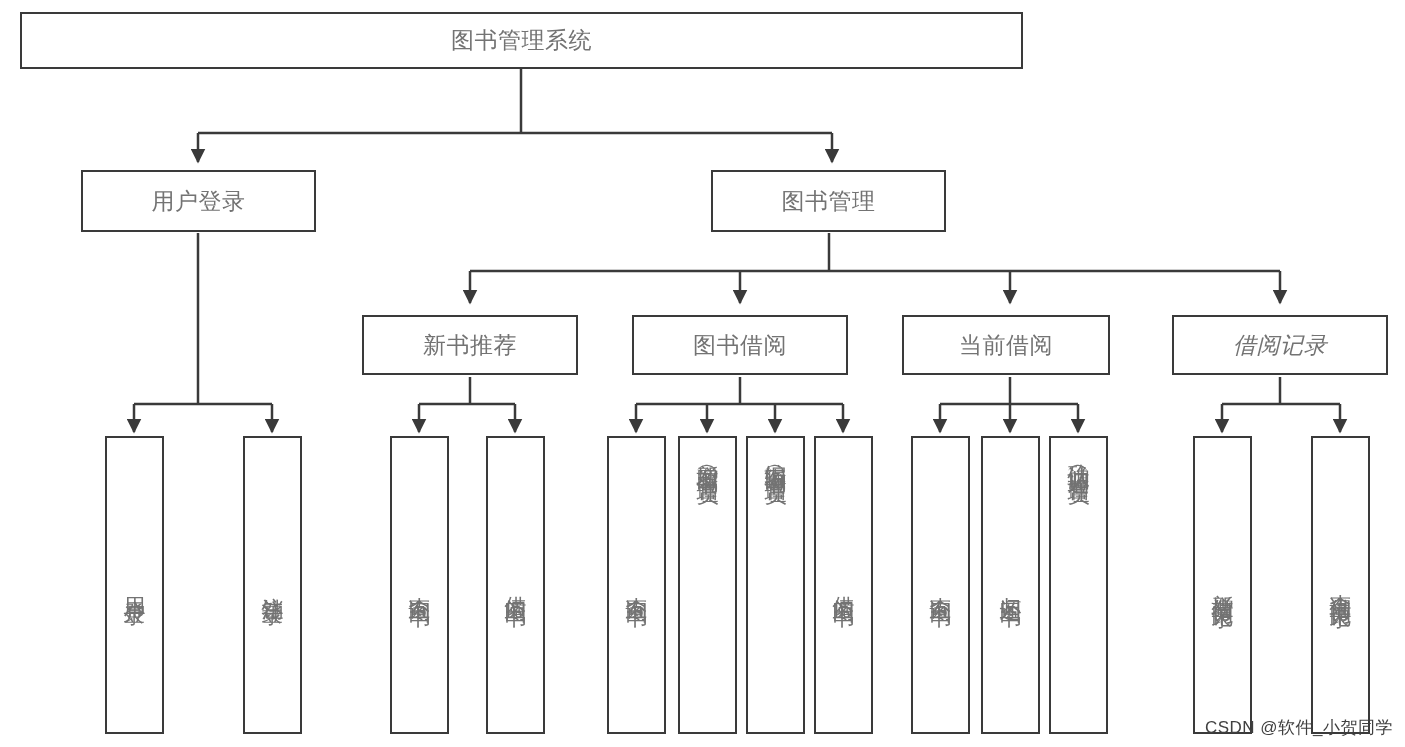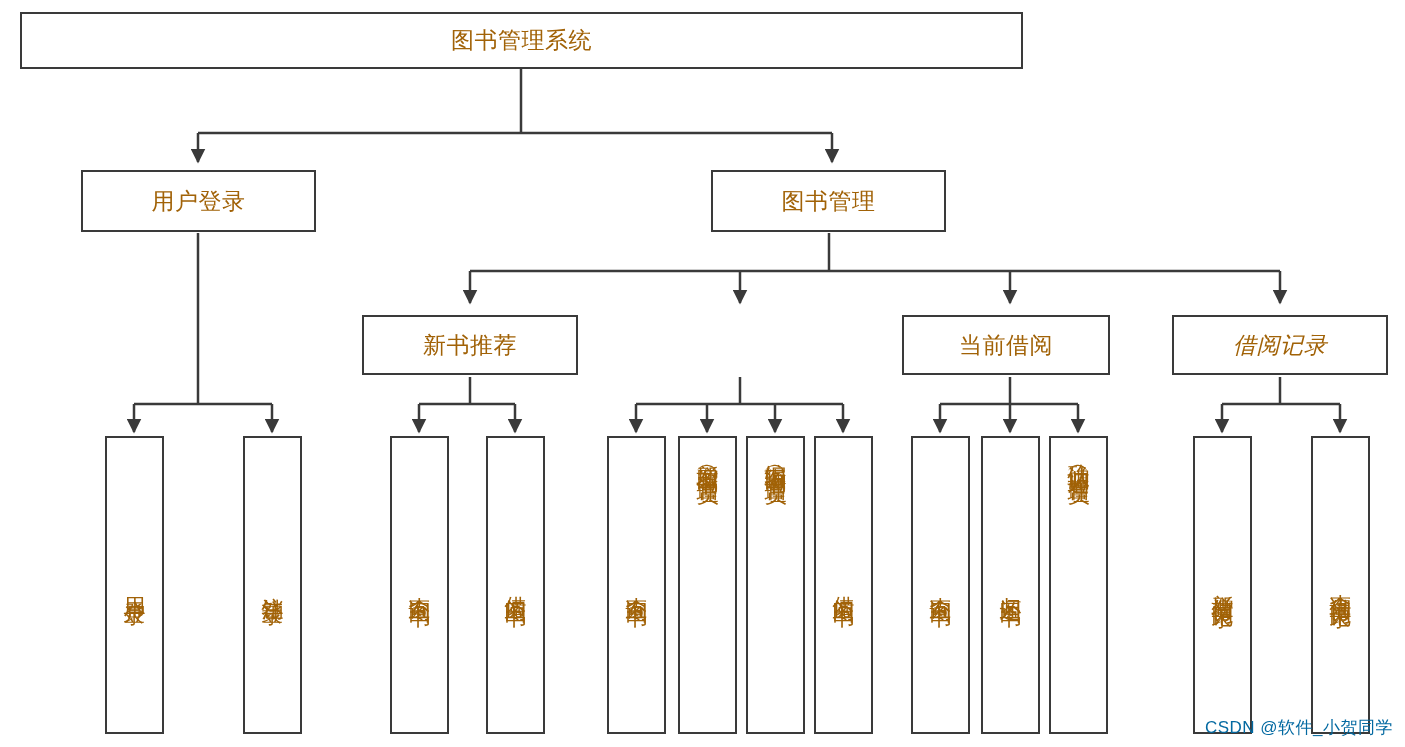--- a/index.html
+++ b/index.html
@@ -25,21 +25,21 @@
     pointer-events: none;
   }
   .node {
     position: absolute;
     box-sizing: border-box;
     border: 2.5px solid #3a3a3a;
     background: #ffffff;
     display: flex;
     align-items: center;
     justify-content: center;
-    color: #a16207;
+    color: #737373;
   }
   .node .label {
     display: block;
     text-align: center;
     line-height: 1.05;
     white-space: nowrap;
   }
   .node.h .label {
     font-size: 23px;
     letter-spacing: 0.5px;
@@ -57,21 +57,21 @@
   }
   .node.v.mid {
     align-items: center;
     padding-top: 0;
   }
   #watermark {
     position: absolute;
     right: 12px;
     bottom: 8px;
     font-size: 17px;
-    color: #0369a1;
+    color: #404040;
     letter-spacing: 0.5px;
     white-space: nowrap;
   }
 </style>
 </head>
 <body>
 
 <div id="canvas">
 
   <svg id="edges" viewBox="0 0 1405 747" xmlns="http://www.w3.org/2000/svg">
@@ -131,20 +131,23 @@
   <div class="node h" style="left:81px; top:170px; width:235px; height:62px;">
     <span class="label">用户登录</span>
   </div>
   <div class="node h" style="left:362px; top:315px; width:216px; height:60px;">
     <span class="label">新书推荐</span>
   </div>
 
   <div class="node h" style="left:711px; top:170px; width:235px; height:62px;">
     <span class="label">图书管理</span>
   </div>
+  <div class="node h" style="left:632px; top:315px; width:216px; height:60px;">
+    <span class="label">图书借阅</span>
+  </div>
   <div class="node h" style="left:902px; top:315px; width:208px; height:60px;">
     <span class="label">当前借阅</span>
   </div>
   <div class="node h" style="left:1172px; top:315px; width:216px; height:60px;font-style:italic;">
     <span class="label">借阅记录</span>
   </div>
 
   <div class="node v mid" style="left:105px; top:436px; width:59px; height:298px;">
     <span class="label">用户登录</span>
   </div>

